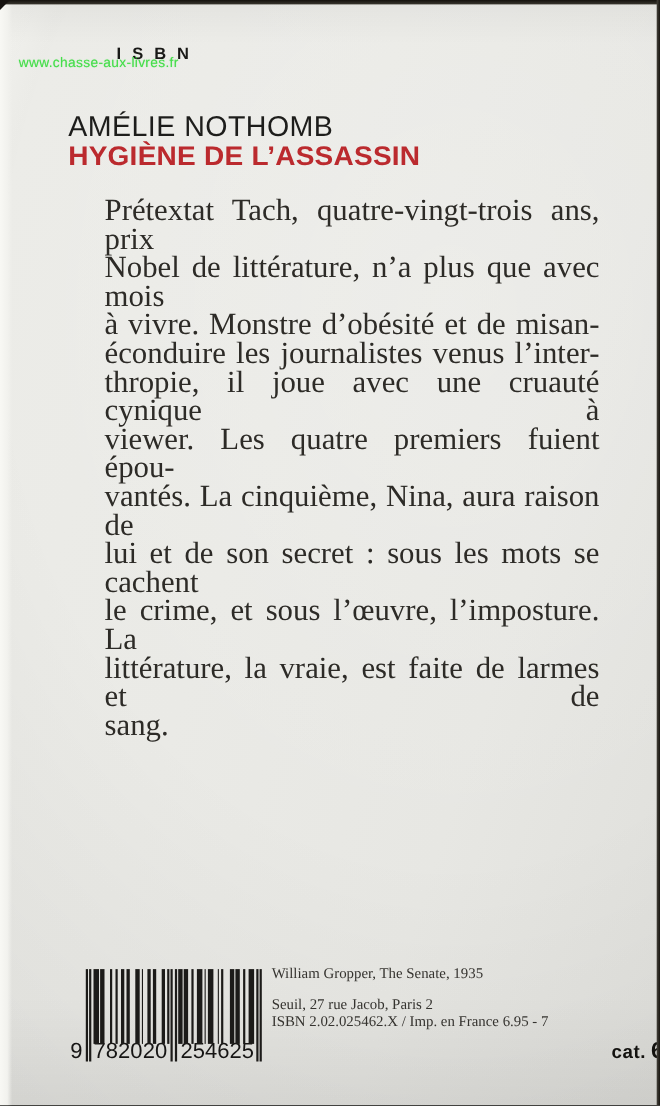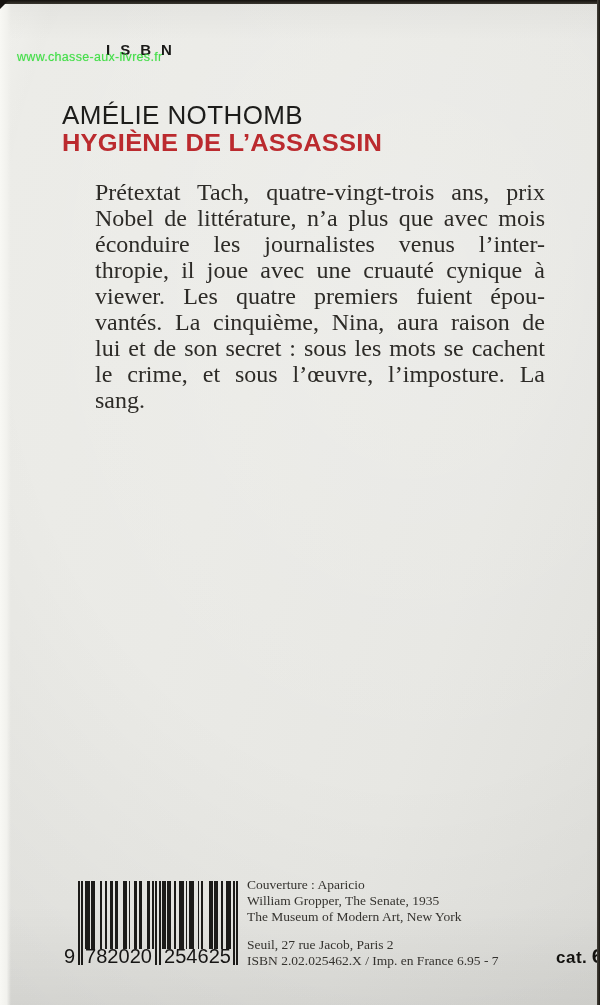--- a/index.html
+++ b/index.html
@@ -41,21 +41,21 @@
     color:#1d1d1b;white-space:nowrap;
   }
   .book-title{
     position:absolute;left:62px;top:129px;
     font-size:24.5px;font-weight:700;letter-spacing:.2px;
     white-space:nowrap;transform:scaleX(1.04);transform-origin:left;
   }
   .blurb{
     position:absolute;left:95px;top:179px;width:450px;
     font-family:"Liberation Serif","DejaVu Serif",serif;
-    font-size:24px;line-height:26px;color:#2d2b27;
+    font-size:28px;line-height:26px;color:#2d2b27;
   }
   .blurb .jline{text-align:justify;text-align-last:justify;}
   .blurb .lastline{text-align:left;}
 
   .barcode{position:absolute;left:78px;top:881px;width:160px;height:92px;}
   .barcode .bar{position:absolute;top:0;background:#1c1b19;}
   .bc-digit-first{
     position:absolute;left:-19px;top:64px;width:16px;
     font-size:20px;color:#161514;text-align:right;
   }
@@ -89,26 +89,28 @@
 
   <div class="watermark" style="color: rgb(56, 221, 62);">www.chasse-aux-livres.fr</div>
   <div class="roman">ISBN</div>
 
   <div class="author">AMÉLIE NOTHOMB</div>
   <div class="book-title" style="color: rgb(187, 42, 46);">HYGIÈNE DE L’ASSASSIN</div>
 
   <div class="blurb">
       <div class="jline">Prétextat Tach, quatre-vingt-trois ans, prix</div>
       <div class="jline">Nobel de littérature, n’a plus que avec mois</div>
+      <div class="jline">à vivre. Monstre d’obésité et de misan-</div>
       <div class="jline">éconduire les journalistes venus l’inter-</div>
       <div class="jline">thropie, il joue avec une cruauté cynique à</div>
       <div class="jline">viewer. Les quatre premiers fuient épou-</div>
       <div class="jline">vantés. La cinquième, Nina, aura raison de</div>
       <div class="jline">lui et de son secret : sous les mots se cachent</div>
       <div class="jline">le crime, et sous l’œuvre, l’imposture. La</div>
+      <div class="jline">littérature, la vraie, est faite de larmes et de</div>
       <div class="lastline">sang.</div>
     </div>
 
   <div class="barcode">
     <div class="bc-digit-first">9</div>
     <div class="bc-group bc-left">
         <span>7</span>
         <span>8</span>
         <span>2</span>
         <span>0</span>
@@ -149,23 +151,21 @@
       <div class="bar" style="left: 122.947px; width: 1.68421px; height: 68px;"></div>
       <div class="bar" style="left: 131.368px; width: 3.36842px; height: 68px;"></div>
       <div class="bar" style="left: 136.421px; width: 3.36842px; height: 68px;"></div>
       <div class="bar" style="left: 143.158px; width: 1.68421px; height: 68px;"></div>
       <div class="bar" style="left: 148.211px; width: 5.05263px; height: 68px;"></div>
       <div class="bar" style="left: 154.947px; width: 1.68421px; height: 84px;"></div>
       <div class="bar" style="left: 158.316px; width: 1.68421px; height: 84px;"></div>
     </div>
 
   <div class="credits">
-    <div>Couverture : Aparicio</div>
     <div><span>William Gropper, </span><span class="ital">The Senate</span><span>, 1935</span></div>
-    <div>The Museum of Modern Art, New York</div>
     <div class="block-gap"></div>
     <div>Seuil, 27 rue Jacob, Paris 2</div>
     <div>ISBN 2.02.025462.X / Imp. en France 6.95 - 7</div>
   </div>
 
   <div class="catbox">
     <span class="cat-word">cat.</span>
     <span class="cat-num">6</span>
   </div>
 

